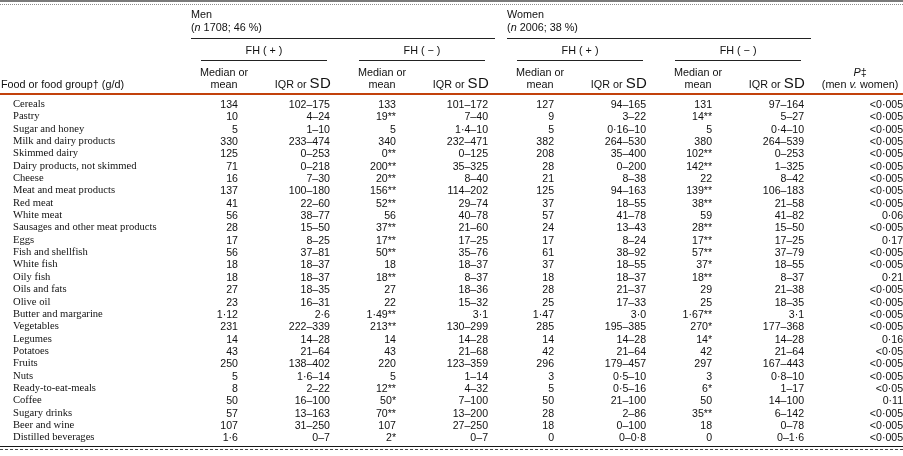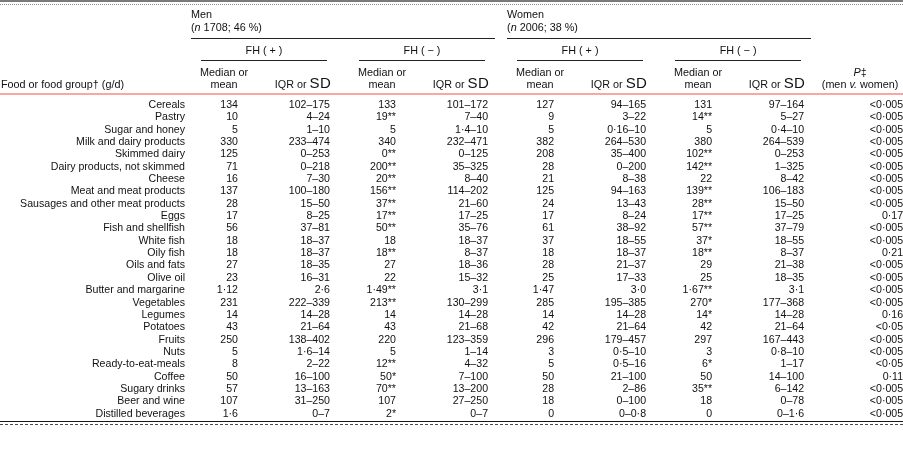--- a/index.html
+++ b/index.html
@@ -15,31 +15,31 @@
   .rule-bottom2 { border-top: 1px dashed #4a4a4a; height: 0; margin-top: 2px; }
 
   table { width: 903px; border-collapse: collapse; table-layout: fixed; }
   th { font-weight: normal; font-size: 10.8px; color: #111; }
 
   .group-th { padding: 3px 6px 0 6px; vertical-align: top; }
   .group-inner { border-bottom: 1px solid #222; padding-bottom: 4px; text-align: left; line-height: 13px; }
   .fh-th { padding: 5px 16px 0 16px; vertical-align: top; }
   .fh-inner { border-bottom: 1px solid #222; padding-bottom: 4px; text-align: center; line-height: 12px; }
 
-  tr.colhead-row th { vertical-align: bottom; border-bottom: 2px solid #fca5a5; padding: 5px 0 3px 0; text-align: center; line-height: 12px; }
+  tr.colhead-row th { vertical-align: bottom; border-bottom: 2px solid #c2410c; padding: 5px 0 3px 0; text-align: center; line-height: 12px; }
   tr.colhead-row th.food-h { text-align: left; padding-left: 1px; }
   .smallcaps { font-size: 15px; letter-spacing: 0.4px; }
   .ital { font-style: italic; }
 
   tbody td {
     font-size: 10.6px; line-height: 12.35px; height: 12.35px;
     padding: 0; white-space: nowrap; color: #111;
   }
   tbody tr:first-child td { padding-top: 3px; }
-  td.food { text-align: right; padding-left: 13px; }
+  td.food { text-align: left; padding-left: 13px; font-family: Liberation Serif, serif; }
   td.med  { text-align: right; padding-right: 25px; }
   td.iqr  { text-align: right; padding-right: 13px; }
   td.pcol { text-align: right; }
 </style>
 </head>
 <body>
 
 <div class="page">
   <div class="rule-top"></div>
   <div class="rule-top2"></div>
@@ -204,21 +204,45 @@
     <td class="iqr">100–180</td>
     <td class="med">156**</td>
     <td class="iqr">114–202</td>
     <td class="med">125</td>
     <td class="iqr">94–163</td>
     <td class="med">139**</td>
     <td class="iqr">106–183</td>
     <td class="pcol">&lt;0·005</td>
   </tr>
 
-
+  <tr>
+    <td class="food">Red meat</td>
+    <td class="med">41</td>
+    <td class="iqr">22–60</td>
+    <td class="med">52**</td>
+    <td class="iqr">29–74</td>
+    <td class="med">37</td>
+    <td class="iqr">18–55</td>
+    <td class="med">38**</td>
+    <td class="iqr">21–58</td>
+    <td class="pcol">&lt;0·005</td>
+  </tr>
+
+  <tr>
+    <td class="food">White meat</td>
+    <td class="med">56</td>
+    <td class="iqr">38–77</td>
+    <td class="med">56</td>
+    <td class="iqr">40–78</td>
+    <td class="med">57</td>
+    <td class="iqr">41–78</td>
+    <td class="med">59</td>
+    <td class="iqr">41–82</td>
+    <td class="pcol">0·06</td>
+  </tr>
 
   <tr>
     <td class="food">Sausages and other meat products</td>
     <td class="med">28</td>
     <td class="iqr">15–50</td>
     <td class="med">37**</td>
     <td class="iqr">21–60</td>
     <td class="med">24</td>
     <td class="iqr">13–43</td>
     <td class="med">28**</td>

